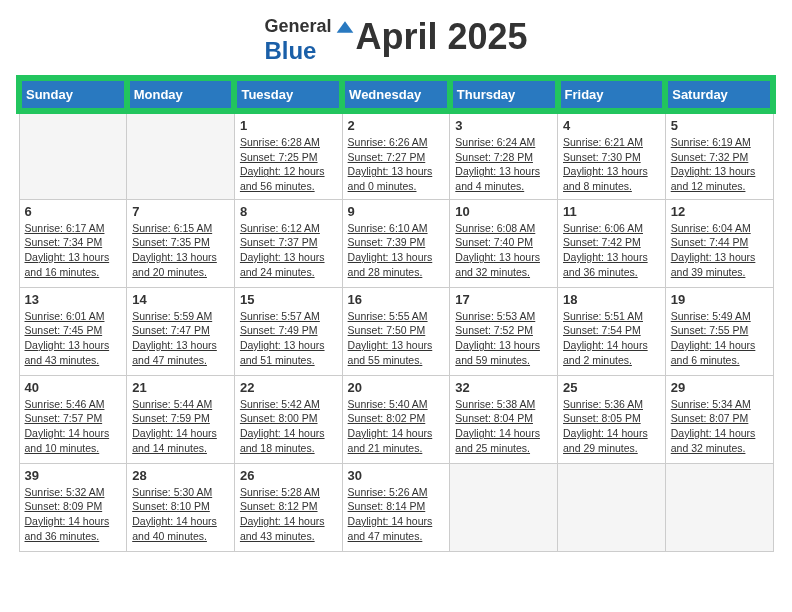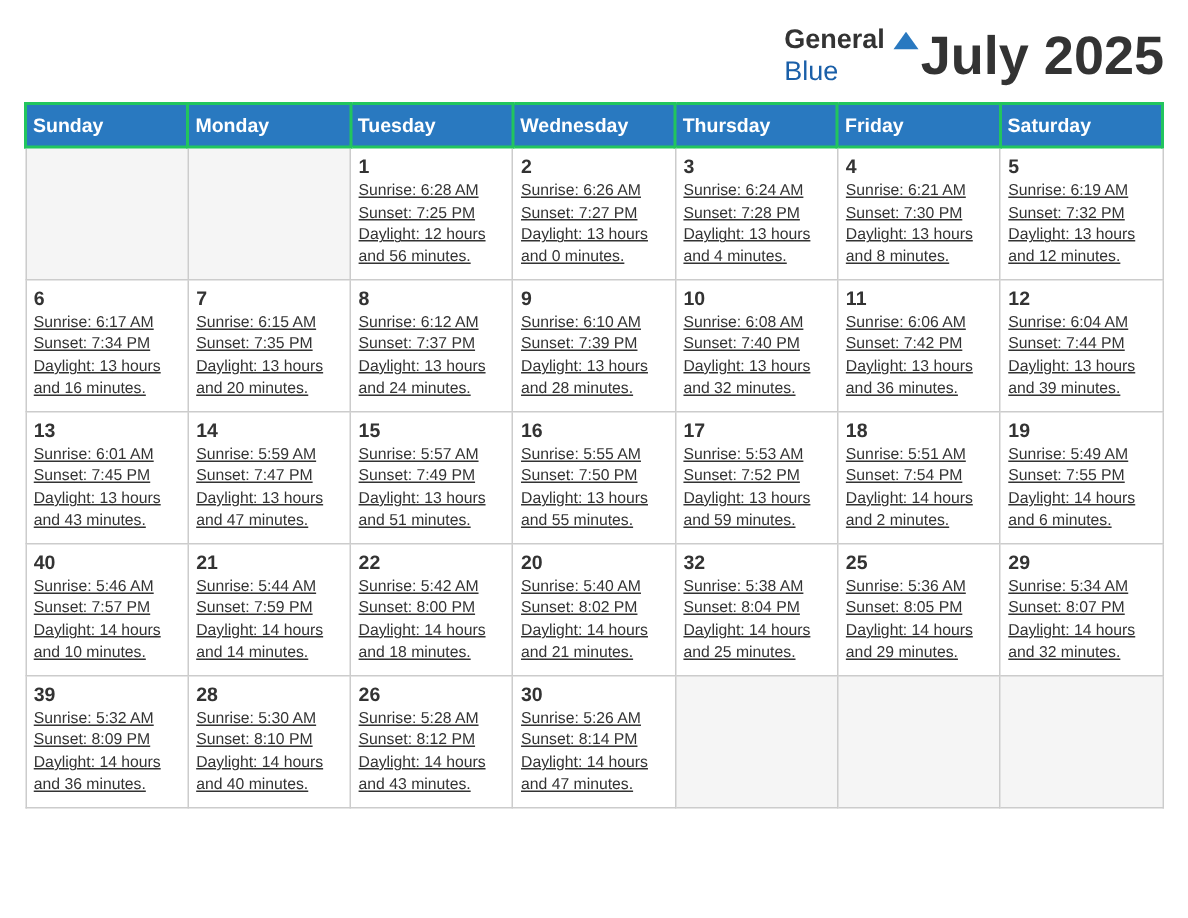--- a/index.html
+++ b/index.html
@@ -5,42 +5,42 @@
     * { box-sizing: border-box; margin: 0; padding: 0; }
     body {
       font-family: Arial, sans-serif;
       background: #fff;
       width: 792px;
       min-height: 612px;
       padding: 16px;
     }
     .header-area {
       display: flex;
-      justify-content: flex-end;
+      justify-content: center;
       align-items: flex-start;
       margin-bottom: 10px;
     }
     .logo {
       display: flex;
       flex-direction: column;
       align-items: flex-start;
     }
     .logo-text {
       display: flex;
       align-items: center;
       gap: 2px;
     }
     .logo-general {
       font-size: 18px;
       font-weight: bold;
       color: #333;
     }
     .logo-blue {
-      font-size: 18px;
-      font-weight: normal;
+      font-size: 24px;
+      font-weight: bold;
       color: #1a5fa8;
     }
     .logo-icon {
       width: 20px;
       height: 20px;
       margin-left: 2px;
     }
     .title-area {
       text-align: right;
     }
@@ -58,21 +58,21 @@
       border-collapse: collapse;
       font-size: 11px;
     }
     .calendar th {
       background-color: #2979c0;
       color: #fff;
       padding: 6px 4px;
       text-align: left;
       font-size: 13px;
       font-weight: bold;
-      border: 2px solid #22c55e;
+      border: 6px solid #22c55e;
     }
     .calendar td {
       border: 1px solid #ccc;
       vertical-align: top;
       padding: 4px 5px;
       height: 88px;
       width: 107px;
       background: #fff;
     }
     .calendar td.empty {
@@ -98,21 +98,21 @@
   <div class="logo">
     <div class="logo-text">
       <span class="logo-general">General</span>
       <svg class="logo-icon" viewBox="0 0 24 18" xmlns="http://www.w3.org/2000/svg">
         <polygon points="12,2 22,16 2,16" fill="#2979c0"></polygon>
       </svg>
     </div>
     <span class="logo-blue">Blue</span>
   </div>
   <div class="title-area">
-    <div class="month-title">July 2025</div>
+    <div class="month-title">April 2025</div>
   </div>
 </div>
 
 <table class="calendar">
   <thead>
     <tr>
     <th>Sunday</th>
         <th>Monday</th>
         <th>Tuesday</th>
         <th>Wednesday</th>

